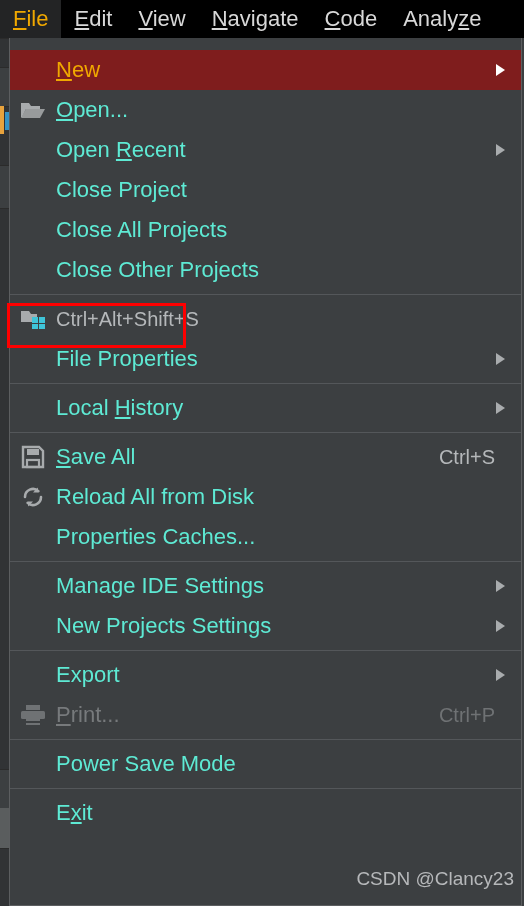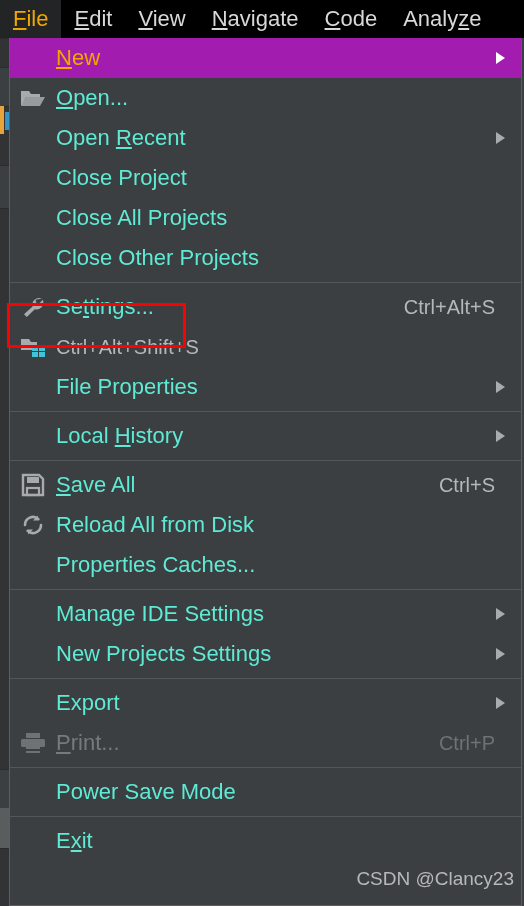--- a/index.html
+++ b/index.html
@@ -100,21 +100,22 @@
 
   .menu-item {
     position: relative;
     height: 40px;
     display: flex;
     align-items: center;
     cursor: default;
     box-sizing: border-box;
   }
   .menu-item.highlighted {
-    background: #a21caf;
+    background: #7f1d1d;
+    margin-top: 12px;
   }
   .menu-item .icon-slot {
     width: 46px;
     min-width: 46px;
     height: 40px;
     display: flex;
     align-items: center;
     justify-content: center;
   }
   .menu-item .label {
@@ -241,31 +242,20 @@
       <div class="menu-item">
         <span class="icon-slot">
           <span style="display: inline-block; width: 22px; height: 22px;"></span>
         </span>
         <span class="label">Close Other Projects</span>
       </div>
       <div class="separator"></div>
       <div class="menu-item">
         <span class="icon-slot">
           <span>
-            <svg class="ico" width="24" height="24" viewBox="0 0 24 24">
-              <path d="M21 3.5c-2.6-1.2-5.8-.6-7.8 1.5-1.8 1.8-2.3 4.4-1.6 6.6L3 19.2 5.8 22l8-7.8c2.2.7 4.7.2 6.5-1.6 2.1-2.1 2.7-5.2 1.5-7.8l-3.6 3.6-3-.6-.6-3L21 3.5z" fill="#a8abad"></path>
-            </svg>
-          </span>
-        </span>
-        <span class="label">Se<span class="mn">t</span>tings...</span>
-        <span class="shortcut">Ctrl+Alt+S</span>
-      </div>
-      <div class="menu-item">
-        <span class="icon-slot">
-          <span>
             <svg class="ico" width="26" height="22" viewBox="0 0 26 22">
               <path d="M1 3h8l2 3h6v8H1z" fill="#a8abad"></path>
               <rect x="12" y="9" width="6" height="6" fill="#3fc4d8"></rect>
               <rect x="19" y="9" width="6" height="6" fill="#3fc4d8"></rect>
               <rect x="12" y="16" width="6" height="5" fill="#3fc4d8"></rect>
               <rect x="19" y="16" width="6" height="5" fill="#3fc4d8"></rect>
             </svg>
           </span>
         </span>
         <span class="shortcut">Ctrl+Alt+Shift+S</span>

